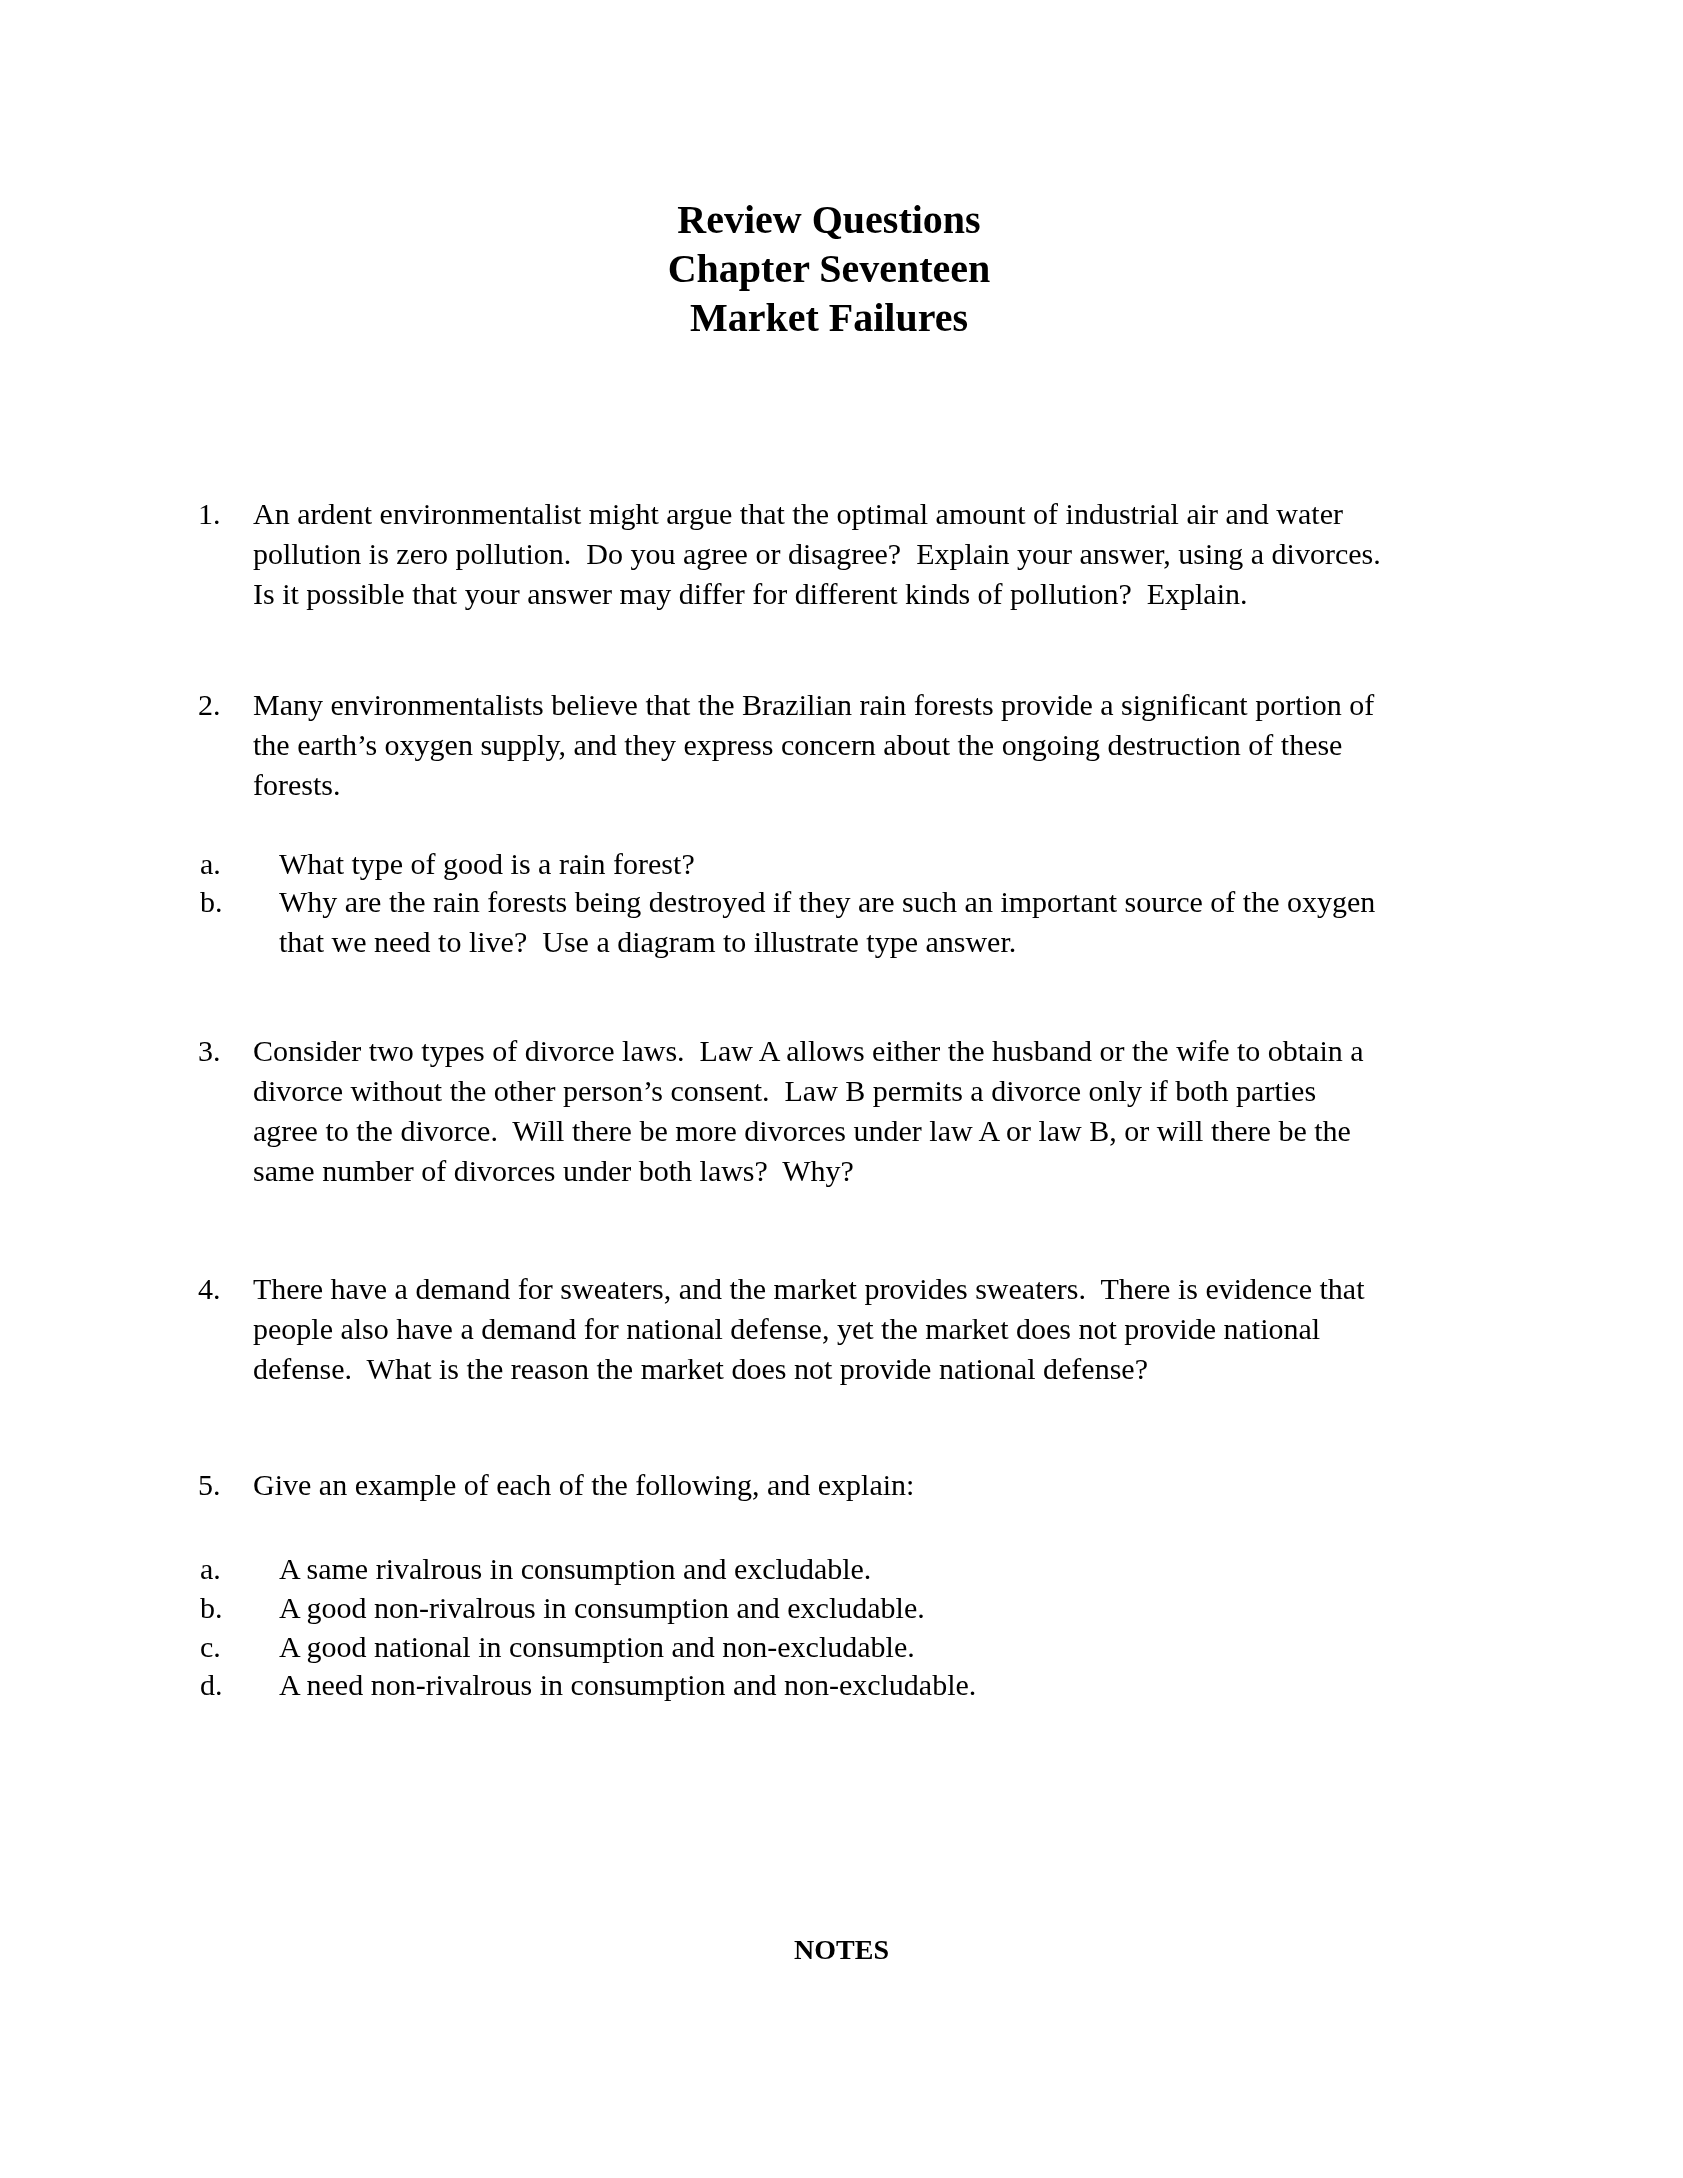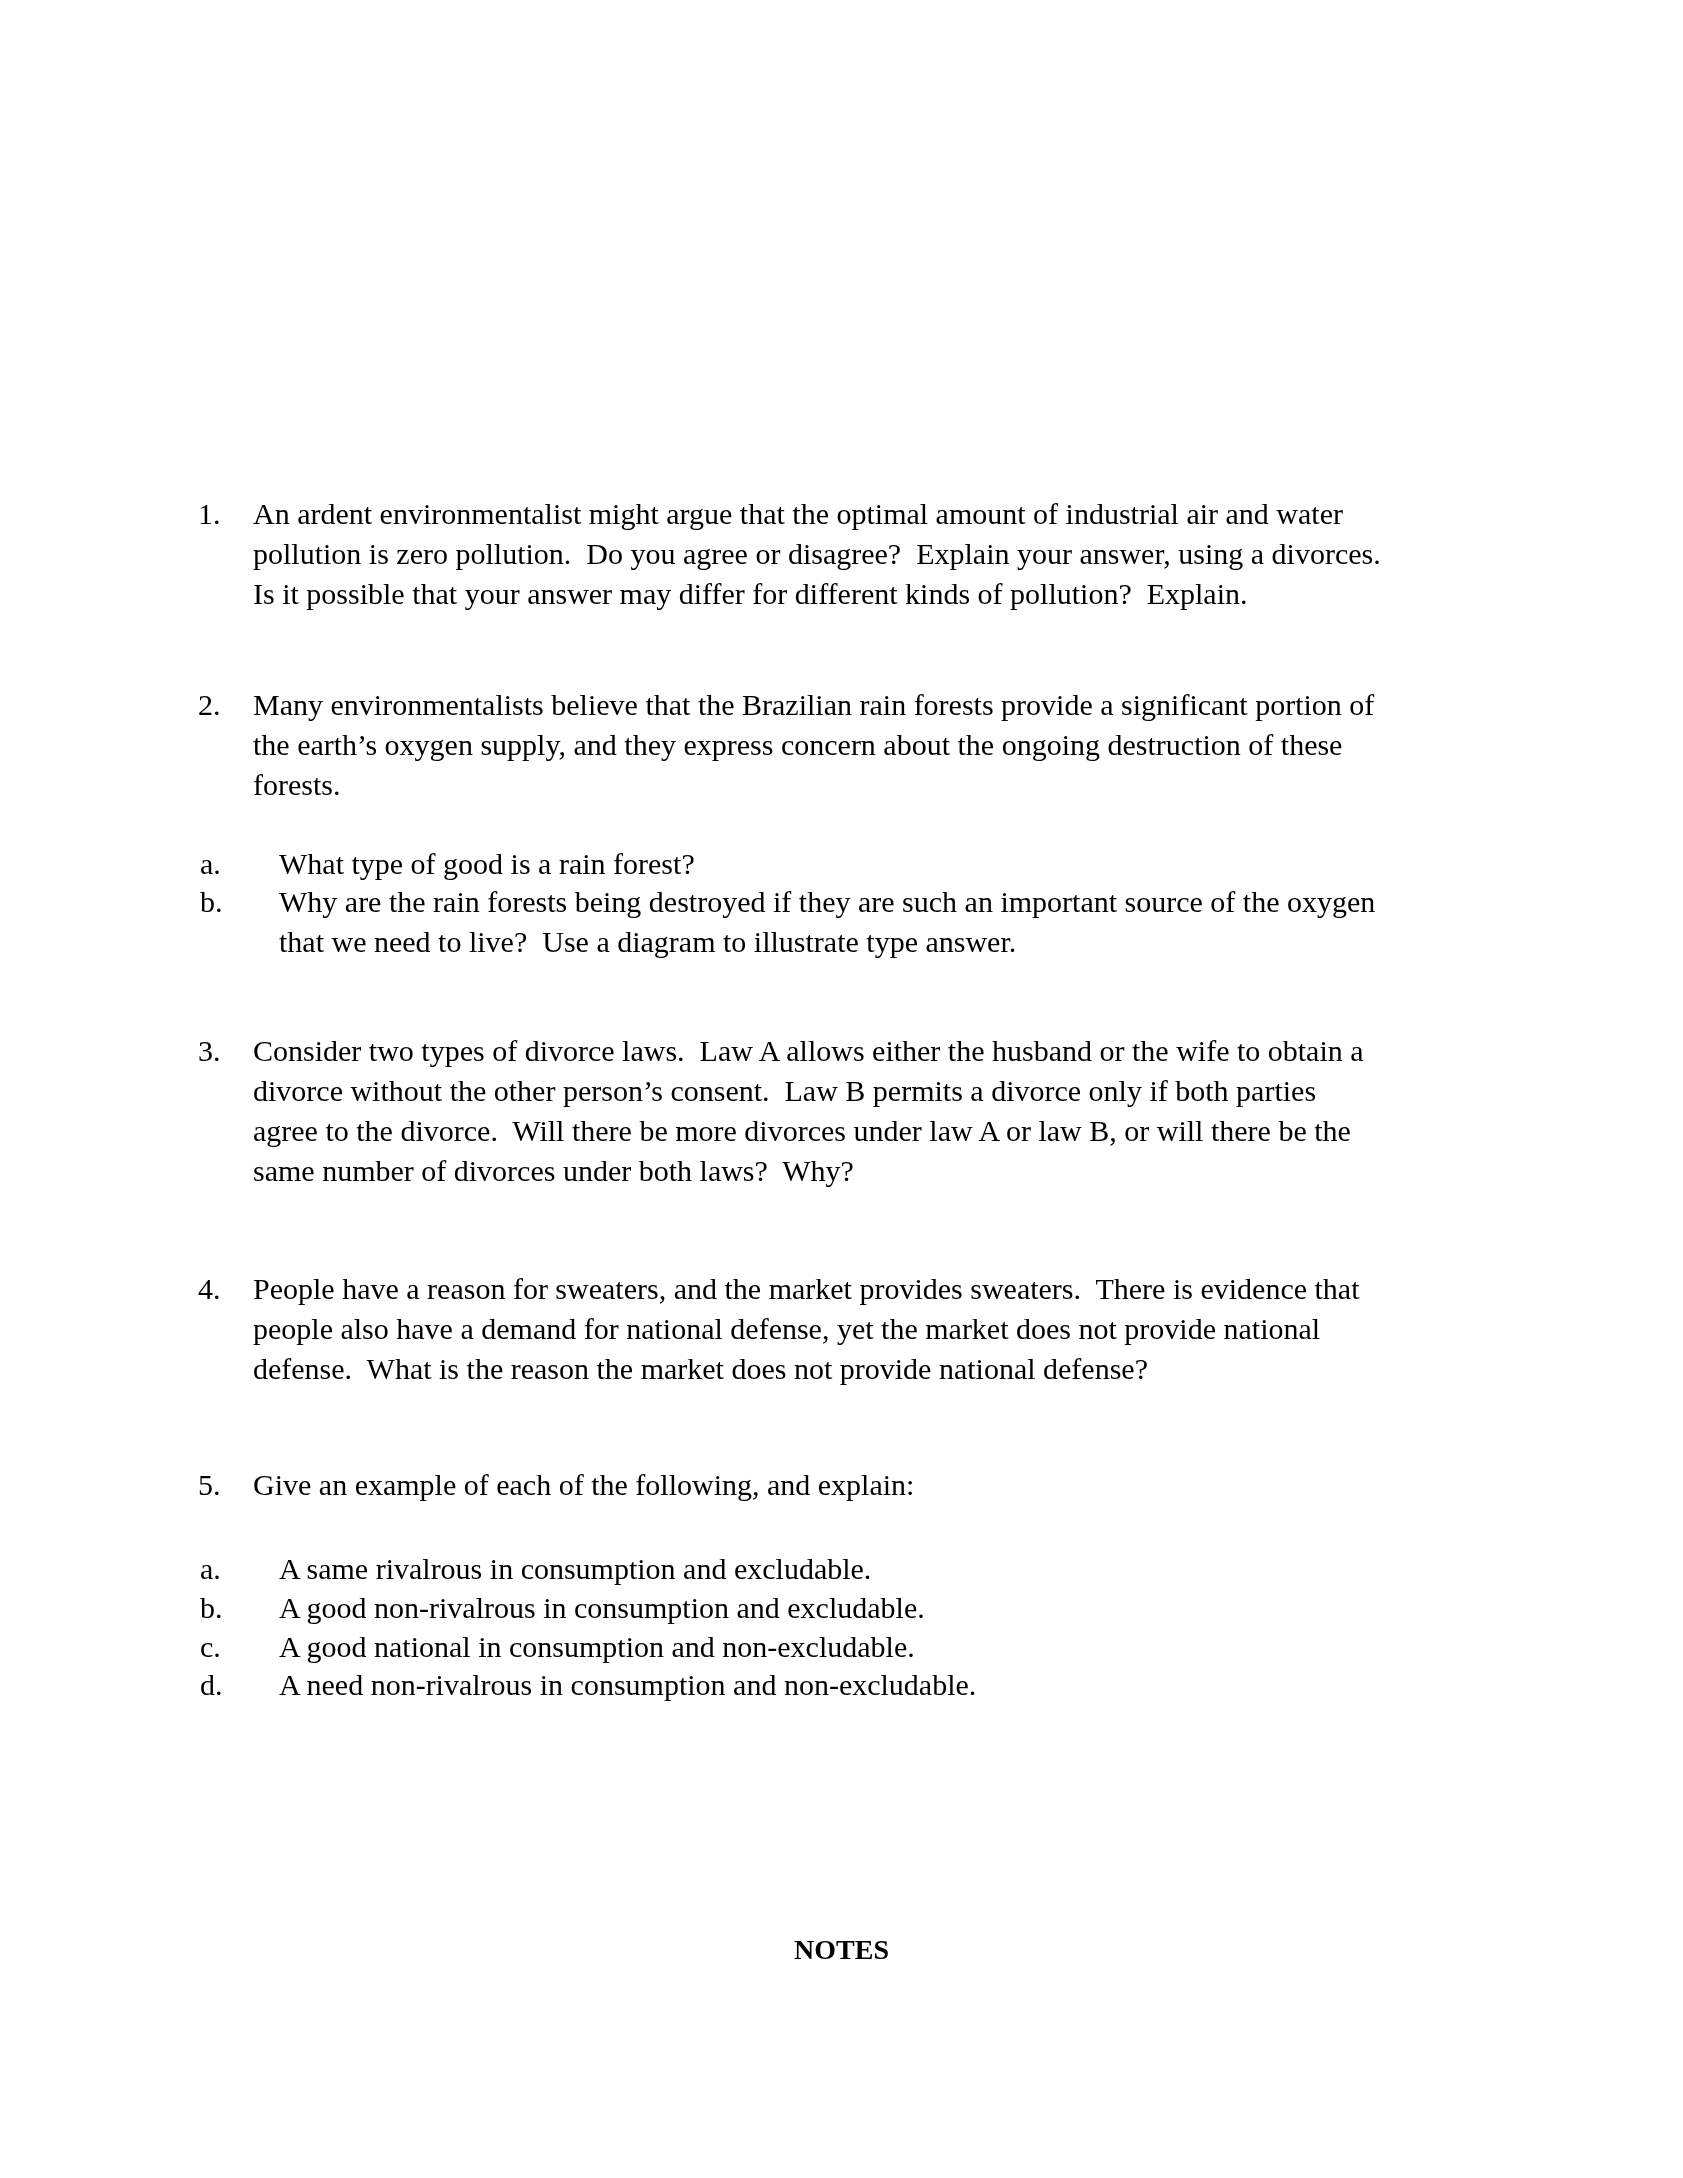--- a/index.html
+++ b/index.html
@@ -62,20 +62,25 @@
     font-weight: bold;
     font-size: 28px;
     line-height: 46px;
   }
 </style>
 </head>
 <body>
 
 <div class="page">
 
+  <div class="doc-title">
+    <div>Review Questions</div>
+    <div>Chapter Seventeen</div>
+    <div>Market Failures</div>
+  </div>
 
   <div class="question q1">
     <span class="q-num">1.</span>
     <div class="q-text">An ardent environmentalist might argue that the optimal amount of industrial air and water
 pollution is zero pollution.  Do you agree or disagree?  Explain your answer, using a divorces.
 Is it possible that your answer may differ for different kinds of pollution?  Explain.</div>
   </div>
 
   <div class="question q2">
     <span class="q-num">2.</span>
@@ -98,21 +103,21 @@
   <div class="question q3">
     <span class="q-num">3.</span>
     <div class="q-text">Consider two types of divorce laws.  Law A allows either the husband or the wife to obtain a
 divorce without the other person’s consent.  Law B permits a divorce only if both parties
 agree to the divorce.  Will there be more divorces under law A or law B, or will there be the
 same number of divorces under both laws?  Why?</div>
   </div>
 
   <div class="question q4">
     <span class="q-num">4.</span>
-    <div class="q-text">People have a reason for sweaters, and the market provides sweaters.  There is evidence that
+    <div class="q-text">There have a demand for sweaters, and the market provides sweaters.  There is evidence that
 people also have a demand for national defense, yet the market does not provide national
 defense.  What is the reason the market does not provide national defense?</div>
   </div>
 
   <div class="question q5">
     <span class="q-num">5.</span>
     <div class="q-text">Give an example of each of the following, and explain:</div>
   </div>
 
   <div class="subitem sub-5a">

